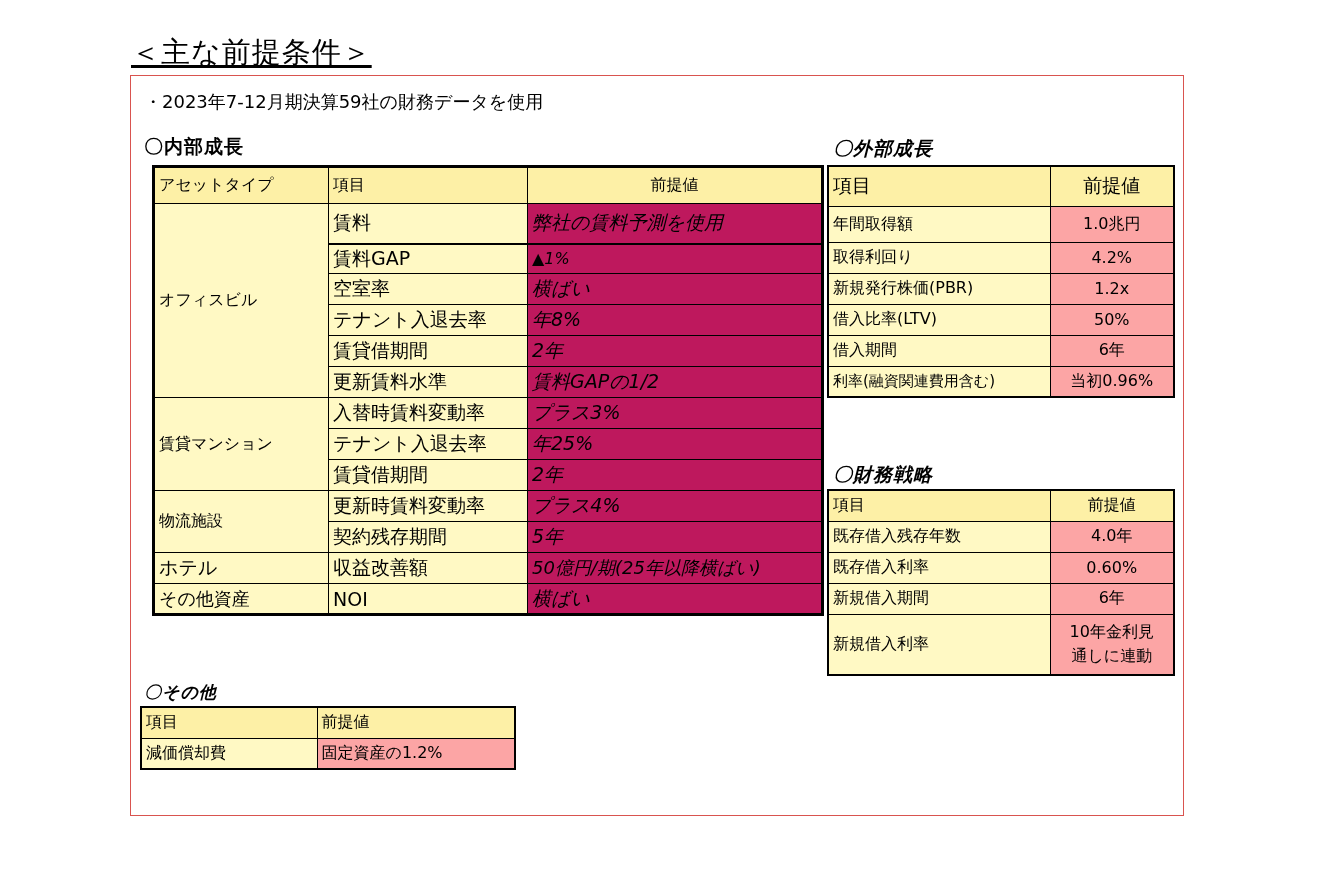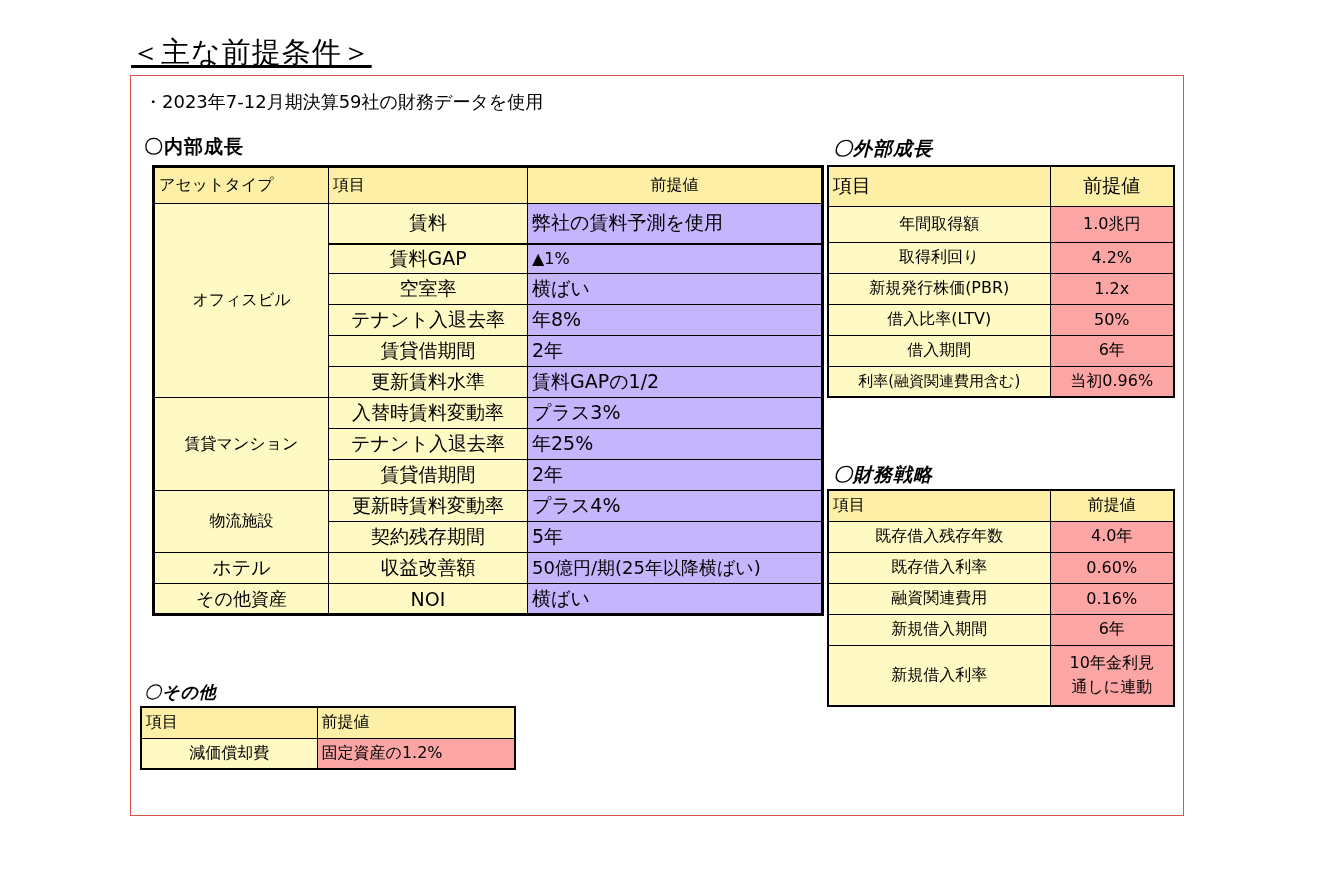--- a/index.html
+++ b/index.html
@@ -8,23 +8,23 @@
   .abs { position: absolute; }
   .page-title { left: 131px; top: 34px; font-size: 29px; line-height: 36px;
                 text-decoration: underline; text-decoration-thickness: 3px; text-underline-offset: 3px;
                 letter-spacing: 1px; white-space: nowrap; }
   .frame { left: 130px; top: 75px; width: 1054px; height: 741px; border: 1px solid #d9534f; box-sizing: border-box; }
   .note { left: 144px; top: 89px; font-size: 18px; line-height: 26px; white-space: nowrap; }
   .sec { font-size: 19px; font-weight: bold; line-height: 24px; white-space: nowrap; letter-spacing: 1px; }
   .sec.it { font-style: italic; }
   table { border-collapse: collapse; position: absolute; table-layout: fixed; }
   td { padding: 0 4px; white-space: nowrap; overflow: hidden; box-sizing: border-box; }
-  .y { background: #fff9c4; text-align: center; }
+  .y { background: #fff9c4; }
   .yh { background: #fdf0a6; }
-  .c { background: #c4b5fd; }
+  .c { background: #be185d; font-style: italic; }
   .lb { background: #fca5a5; }
 
   
   .tin { left: 152px; top: 165px; border: 3px solid #000; }
   .tin td { height: 31px; font-size: 19px; border-left: 1px solid #000; }
   .tin td.at { font-size: 16px; }
   .tin tr.hdr td { height: 37px; font-size: 16px; border-bottom: 1px solid #000; }
   .tin td.sepb { border-bottom: 1px solid #000; }
   .tin td.sepb2 { border-bottom: 2px solid #000; }
   .tin tr.grp td { border-top: 1px solid #000; }
@@ -176,24 +176,20 @@
   </tr>
   <tr>
     <td class="y" style="height:31px">既存借入残存年数</td>
     <td class="lb v">4.0年</td>
   </tr>
   <tr>
     <td class="y" style="height:31px">既存借入利率</td>
     <td class="lb v">0.60%</td>
   </tr>
   <tr>
-    <td class="y" style="height:31px">融資関連費用</td>
-    <td class="lb v">0.16%</td>
-  </tr>
-  <tr>
     <td class="y" style="height:31px">新規借入期間</td>
     <td class="lb v">6年</td>
   </tr>
   <tr>
     <td class="y" style="height:61px">新規借入利率</td>
     <td class="lb v" style="line-height:24px">
       <div>10年金利見</div>
       <div>通しに連動</div>
     </td>
   </tr>

